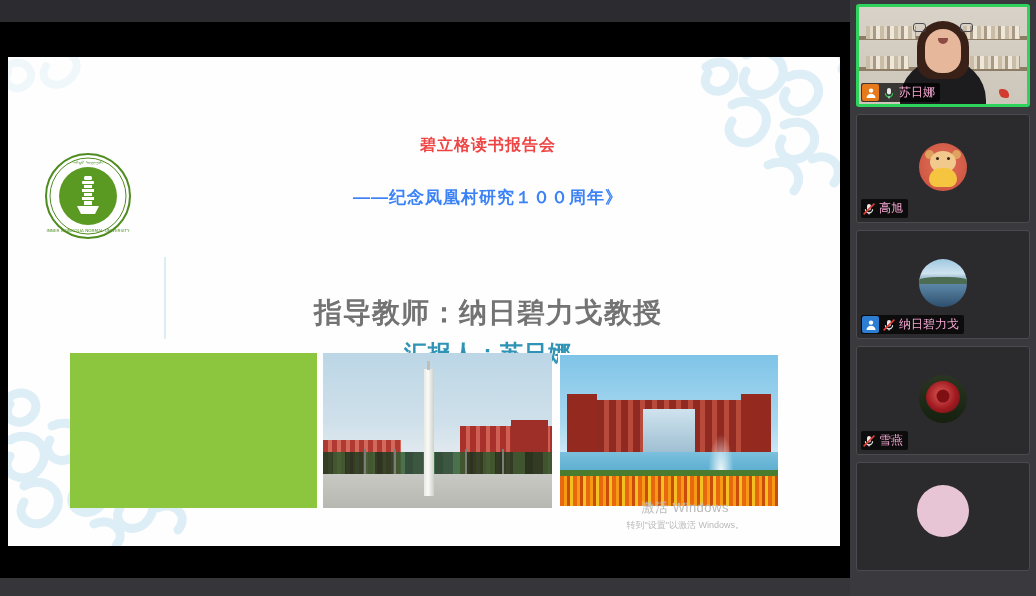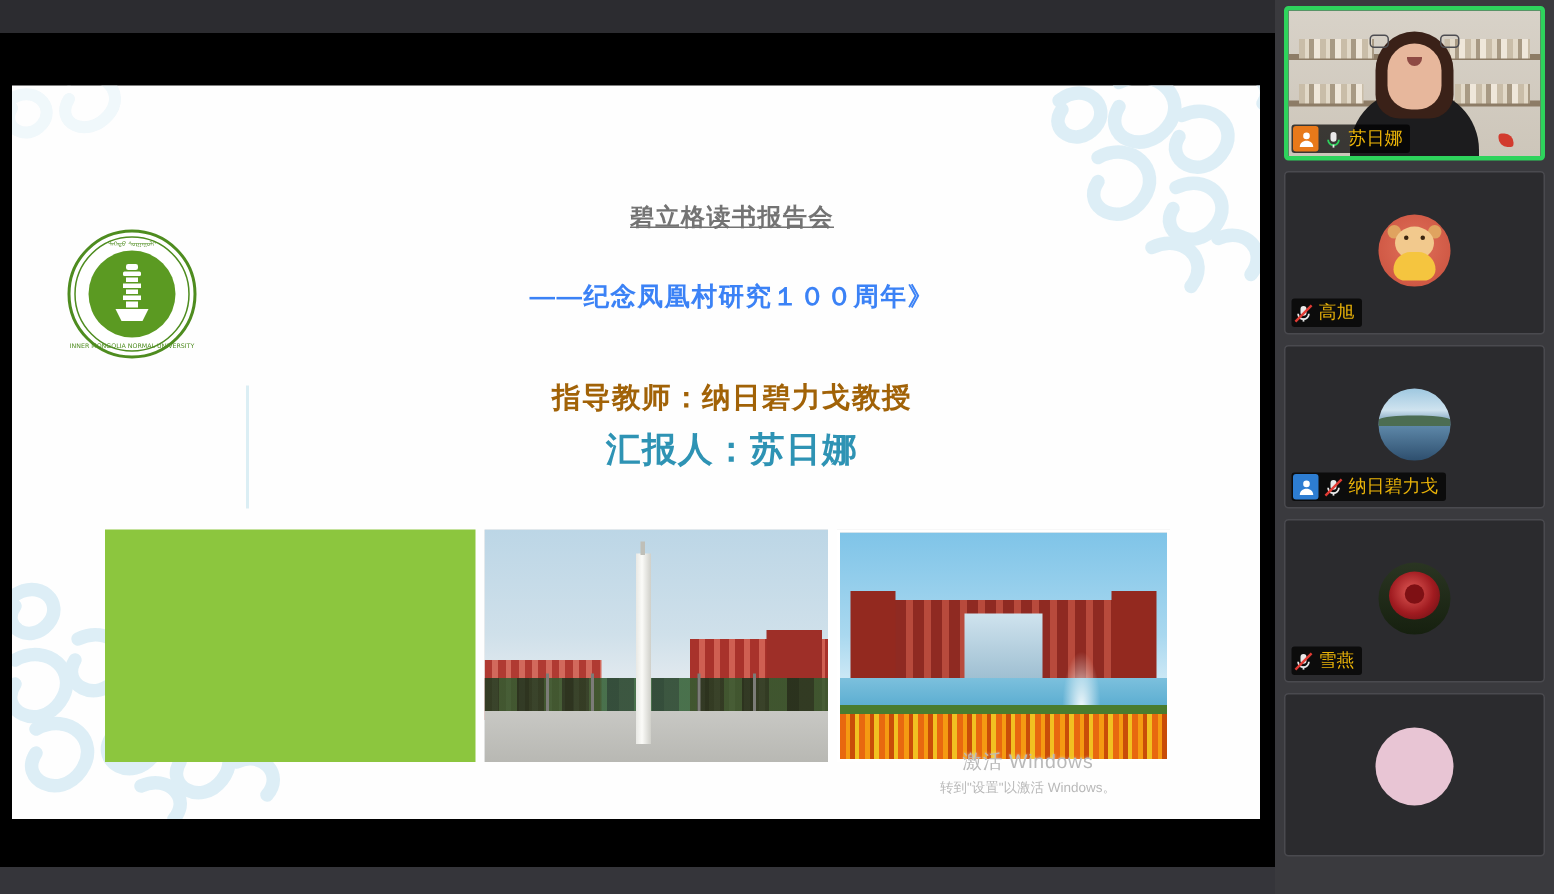--- a/index.html
+++ b/index.html
@@ -27,25 +27,25 @@
   .swirl-tr { right:-6px; top:-10px; }
   .swirl-bl { left:-10px; bottom:-6px; }
   .swirl-tl { left:-14px; top:-16px; opacity:.55; }
 
   
   .logo { position:absolute; left:36px; top:95px; width:88px; height:88px; }
 
   
   .slide-text { position:absolute; left:150px; top:78px; width:660px; text-align:center;
                 color:#2aa1c6; font-weight:bold; letter-spacing:1px; }
-  .kicker { font-size:16px; color:#737373; margin-bottom:30px;text-decoration:underline; }
+  .kicker { font-size:16px; color:#ef4444; margin-bottom:30px; }
   .title-l1 { font-size:27px; color:#2a9fc4; line-height:1.45; }
   .title-l2 { font-size:17px; color:#3b82f6; line-height:1.45; }
   .gap { height:40px; }
-  .pres-l1 { font-size:19px; color:#a16207; line-height:1.6; }
+  .pres-l1 { font-size:28px; color:#737373; line-height:1.6;margin-top:40px; }
   .pres-l2 { font-size:23px; color:#2e93b4; line-height:1.6; }
 
   .vline { position:absolute; left:156px; top:200px; width:2px; height:82px; background:#dbeef4; }
 
   
   .photos { position:absolute; left:62px; top:296px; width:710px; height:155px; display:flex; gap:6px; }
   .photo { position:relative; overflow:hidden; background:#ddd; }
   .photo.green { width:264px; background:#8cc63e; }
   .photo.campus1 { width:245px; }
   .photo.campus2 { width:237px; border:2px solid #fff; }
@@ -143,21 +143,21 @@
 
   .name-bar { position:absolute; left:4px; bottom:4px; display:flex; align-items:center;
               gap:3px; background:rgba(0,0,0,.72); border-radius:2px; padding:1px 5px 1px 1px; height:19px; }
   .tile.active .name-bar { left:2px; bottom:2px; }
   .badge { width:17px; height:17px; border-radius:2px; display:flex; align-items:center;
            justify-content:center; flex:0 0 auto; }
   .badge.host { background:#e8791a; }
   .badge.cohost { background:#2d7dd2; }
   .badge svg { display:block; }
   .mic { width:14px; height:14px; flex:0 0 auto; }
-  .pname { color:#eab308; font-size:12px; white-space:nowrap; }
+  .pname { color:#f9a8d4; font-size:12px; white-space:nowrap; }
 </style>
 </head>
 <body>
 
 <div id="app">
 
   <div class="share-region">
     <div class="chrome-top"></div>
     <div class="chrome-bottom"></div>
 

